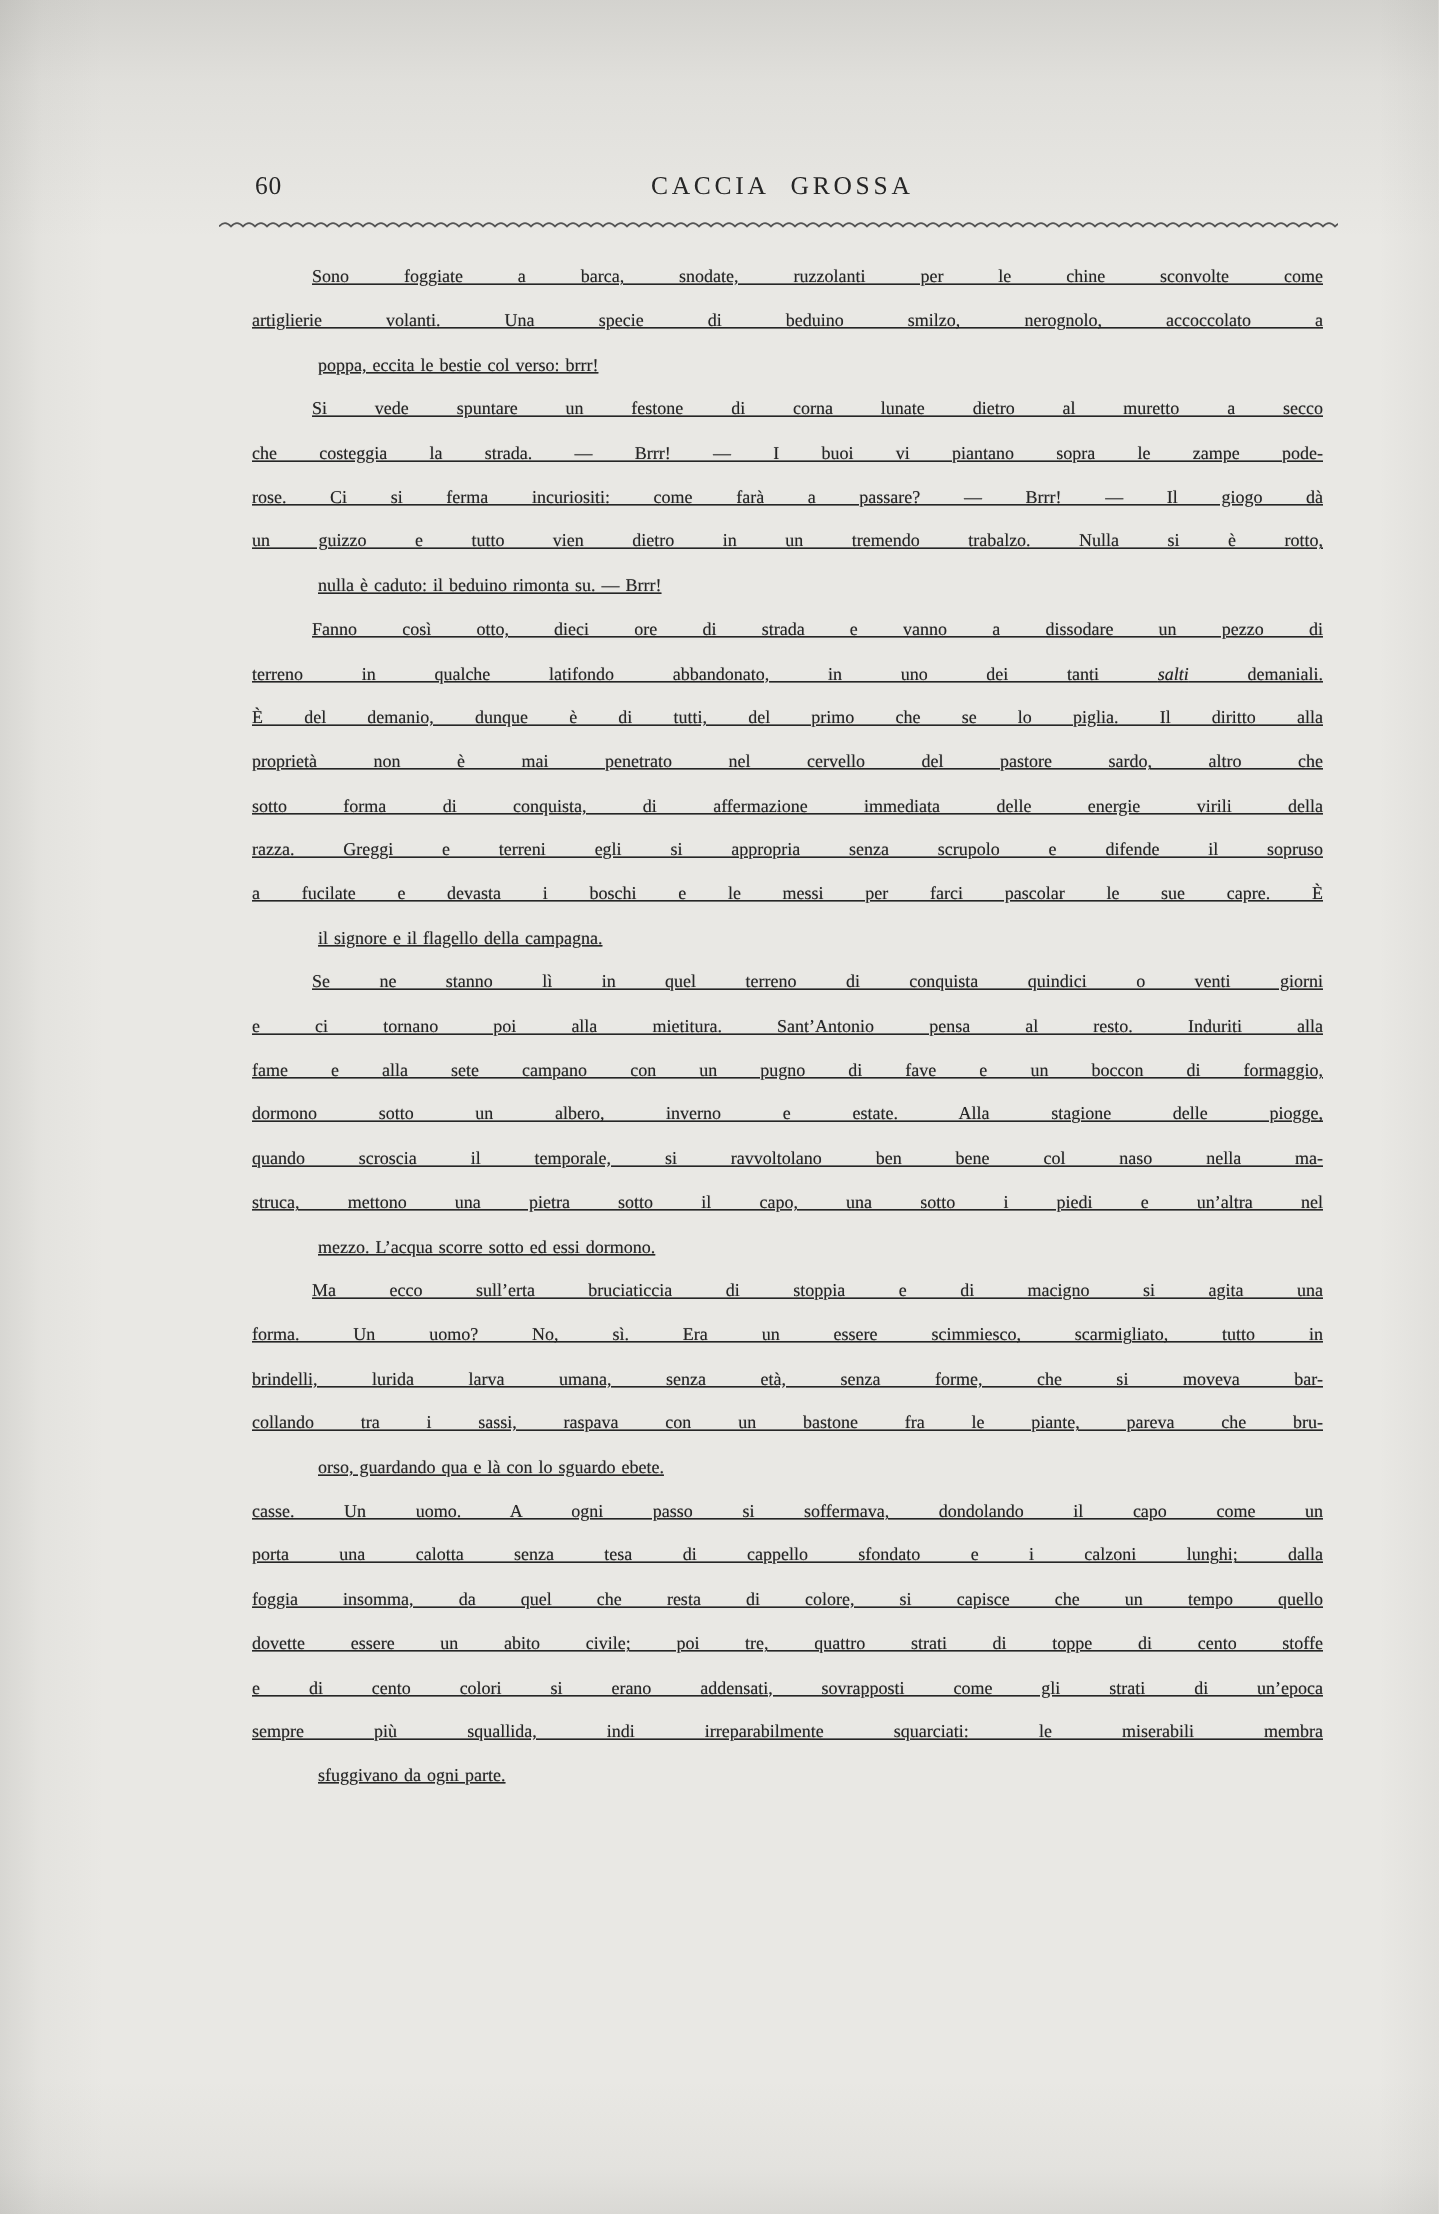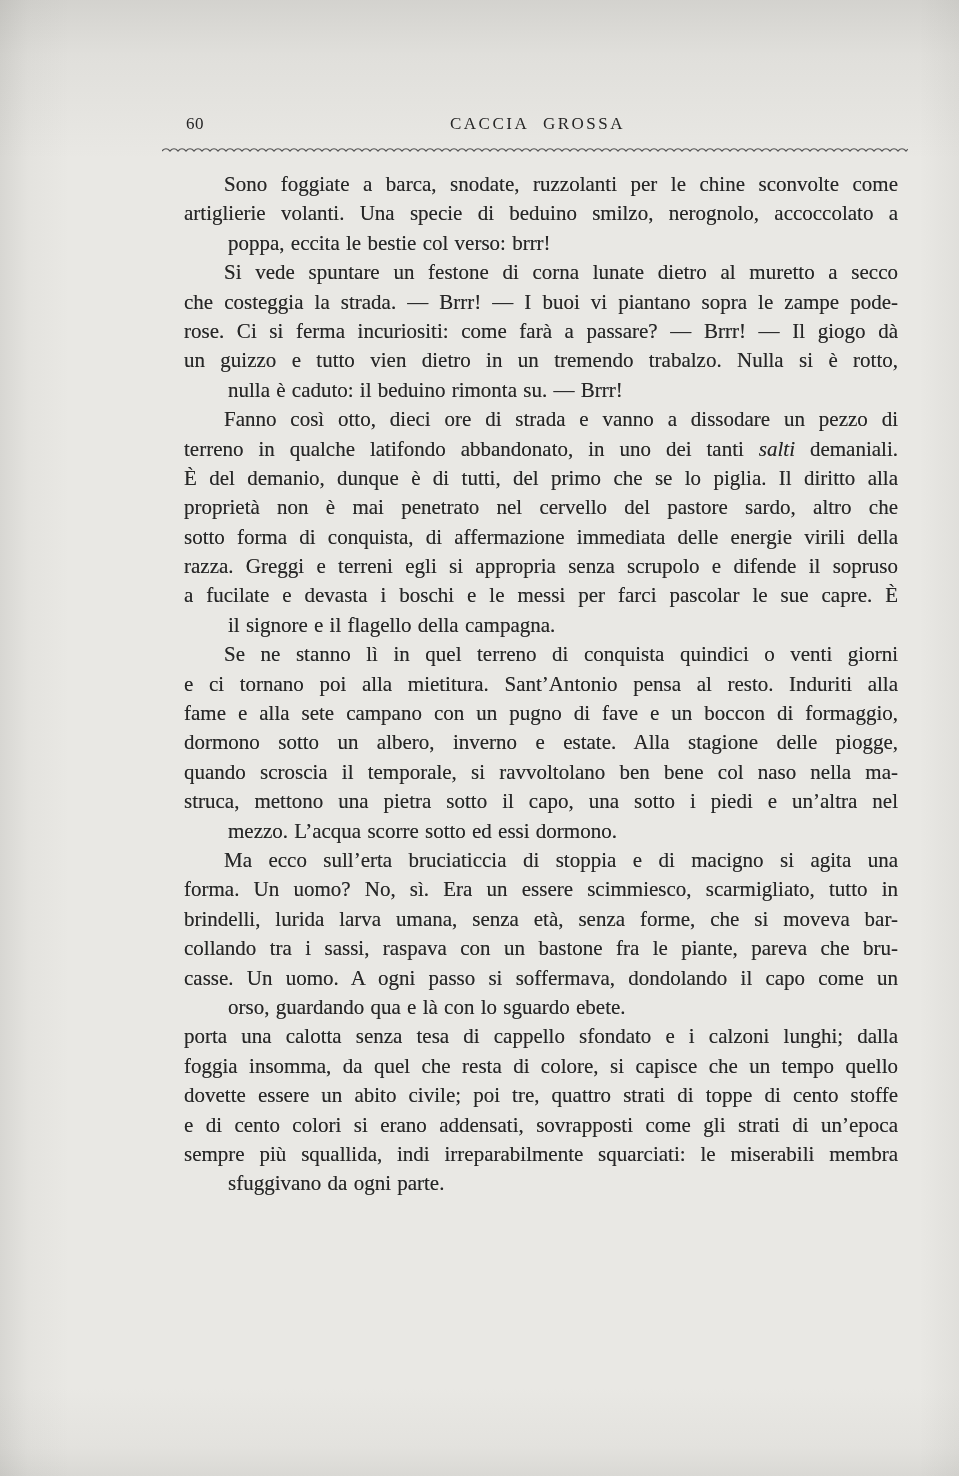--- a/index.html
+++ b/index.html
@@ -20,21 +20,21 @@
     background-color:var(--paper);
     background-image:
       linear-gradient(90deg, rgba(60,60,55,0.10) 0px, rgba(60,60,55,0.03) 28px, rgba(0,0,0,0) 70px),
       linear-gradient(270deg, rgba(60,60,55,0.05) 0px, rgba(0,0,0,0) 40px),
       linear-gradient(180deg, rgba(80,80,75,0.14) 0px, rgba(80,80,75,0.06) 55px, rgba(0,0,0,0) 160px),
       linear-gradient(0deg, rgba(80,80,75,0.10) 0px, rgba(80,80,75,0.04) 30px, rgba(0,0,0,0) 90px);
     color:var(--ink);
   }
   .content{
     position:absolute;
-    left:184px;
+    left:168px;
     top:0;
     width:714px;
   }
   .pg-header{
     position:relative;
     margin-top:114px;
     height:24px;
     font-size:17px;
     letter-spacing:0.5px;
   }
@@ -53,26 +53,27 @@
   .wavy-rule{
     margin:8px 0 0 -22px;
     width:746px;height:10px;
     display:block;
   }
   .page-body{
     margin-top:14px;
   }
   .paragraph{margin:0;padding:0;}
   .line{
-    font-size:21px;
+    font-size:12px;
     line-height:29.4px;
     height:29.4px;
     white-space:nowrap;
     word-spacing:1px;
     text-shadow:0 0 0.5px rgba(20,20,20,0.45);
+    text-decoration:underline;
   }
   .line.jl{
     white-space:normal;
     text-align:justify;
     text-align-last:justify;
   }
   .line.ll{
     white-space:normal;
     text-align:left;
     margin-left:44px;
@@ -125,22 +126,22 @@
           <div class="line jl"><span>dormono sotto un albero, inverno e estate. Alla stagione delle piogge,</span></div>
           <div class="line jl"><span>quando scroscia il temporale, si ravvoltolano ben bene col naso nella ma-</span></div>
           <div class="line jl"><span>struca, mettono una pietra sotto il capo, una sotto i piedi e un’altra nel</span></div>
           <div class="line ll"><span>mezzo. L’acqua scorre sotto ed essi dormono.</span></div>
         </div>
         <div class="paragraph">
           <div class="line jl indent"><span>Ma ecco sull’erta bruciaticcia di stoppia e di macigno si agita una</span></div>
           <div class="line jl"><span>forma. Un uomo? No, sì. Era un essere scimmiesco, scarmigliato, tutto in</span></div>
           <div class="line jl"><span>brindelli, lurida larva umana, senza età, senza forme, che si moveva bar-</span></div>
           <div class="line jl"><span>collando tra i sassi, raspava con un bastone fra le piante, pareva che bru-</span></div>
+          <div class="line ll"><span>orso, guardando qua e là con lo sguardo ebete.</span></div>
           <div class="line jl"><span>casse. Un uomo. A ogni passo si soffermava, dondolando il capo come un</span></div>
-          <div class="line ll"><span>orso, guardando qua e là con lo sguardo ebete.</span></div>
         </div>
         <div class="paragraph">
           <div class="line jl"><span>porta una calotta senza tesa di cappello sfondato e i calzoni lunghi; dalla</span></div>
           <div class="line jl"><span>foggia insomma, da quel che resta di colore, si capisce che un tempo quello</span></div>
           <div class="line jl"><span>dovette essere un abito civile; poi tre, quattro strati di toppe di cento stoffe</span></div>
           <div class="line jl"><span>e di cento colori si erano addensati, sovrapposti come gli strati di un’epoca</span></div>
           <div class="line jl"><span>sempre più squallida, indi irreparabilmente squarciati: le miserabili membra</span></div>
           <div class="line ll"><span>sfuggivano da ogni parte.</span></div>
         </div>
       </main>

